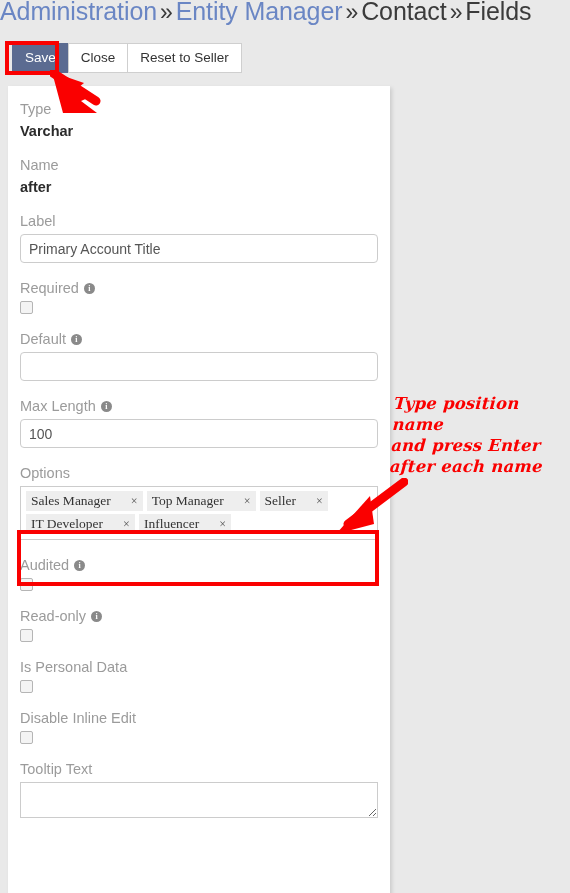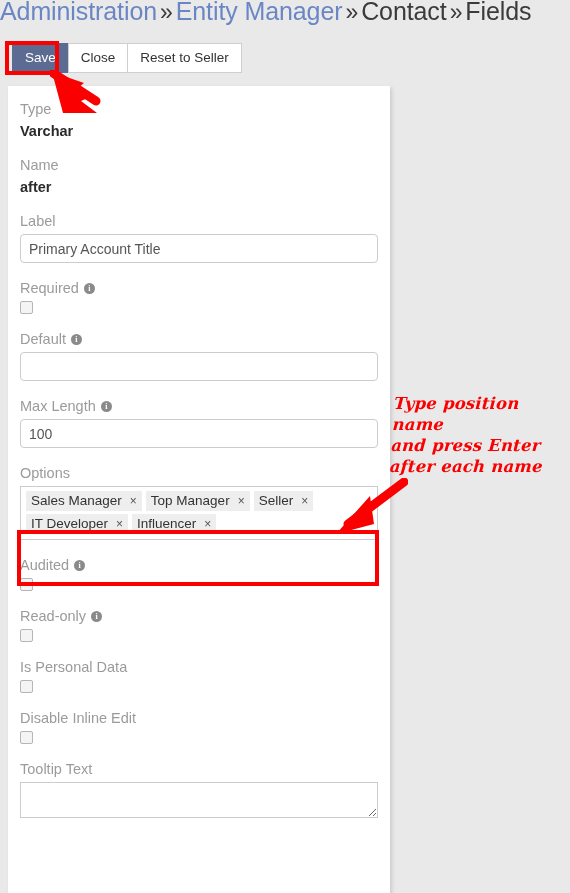--- a/index.html
+++ b/index.html
@@ -185,22 +185,23 @@
     gap: 3px 4px;
   }
   .tag {
     background: #eeeeee;
     color: #333333;
     font-size: 13.5px;
     line-height: 17px;
     padding: 1px 5px 2px 5px;
     display: inline-flex;
     align-items: center;
-    gap: 8px;
+    gap: 20px;
     white-space: nowrap;
+    font-family: Liberation Serif, serif;
   }
   .tag .tag-x {
     color: #555555;
     font-size: 12px;
     line-height: 12px;
     cursor: pointer;
   }
 
   
   .annot-rect {

